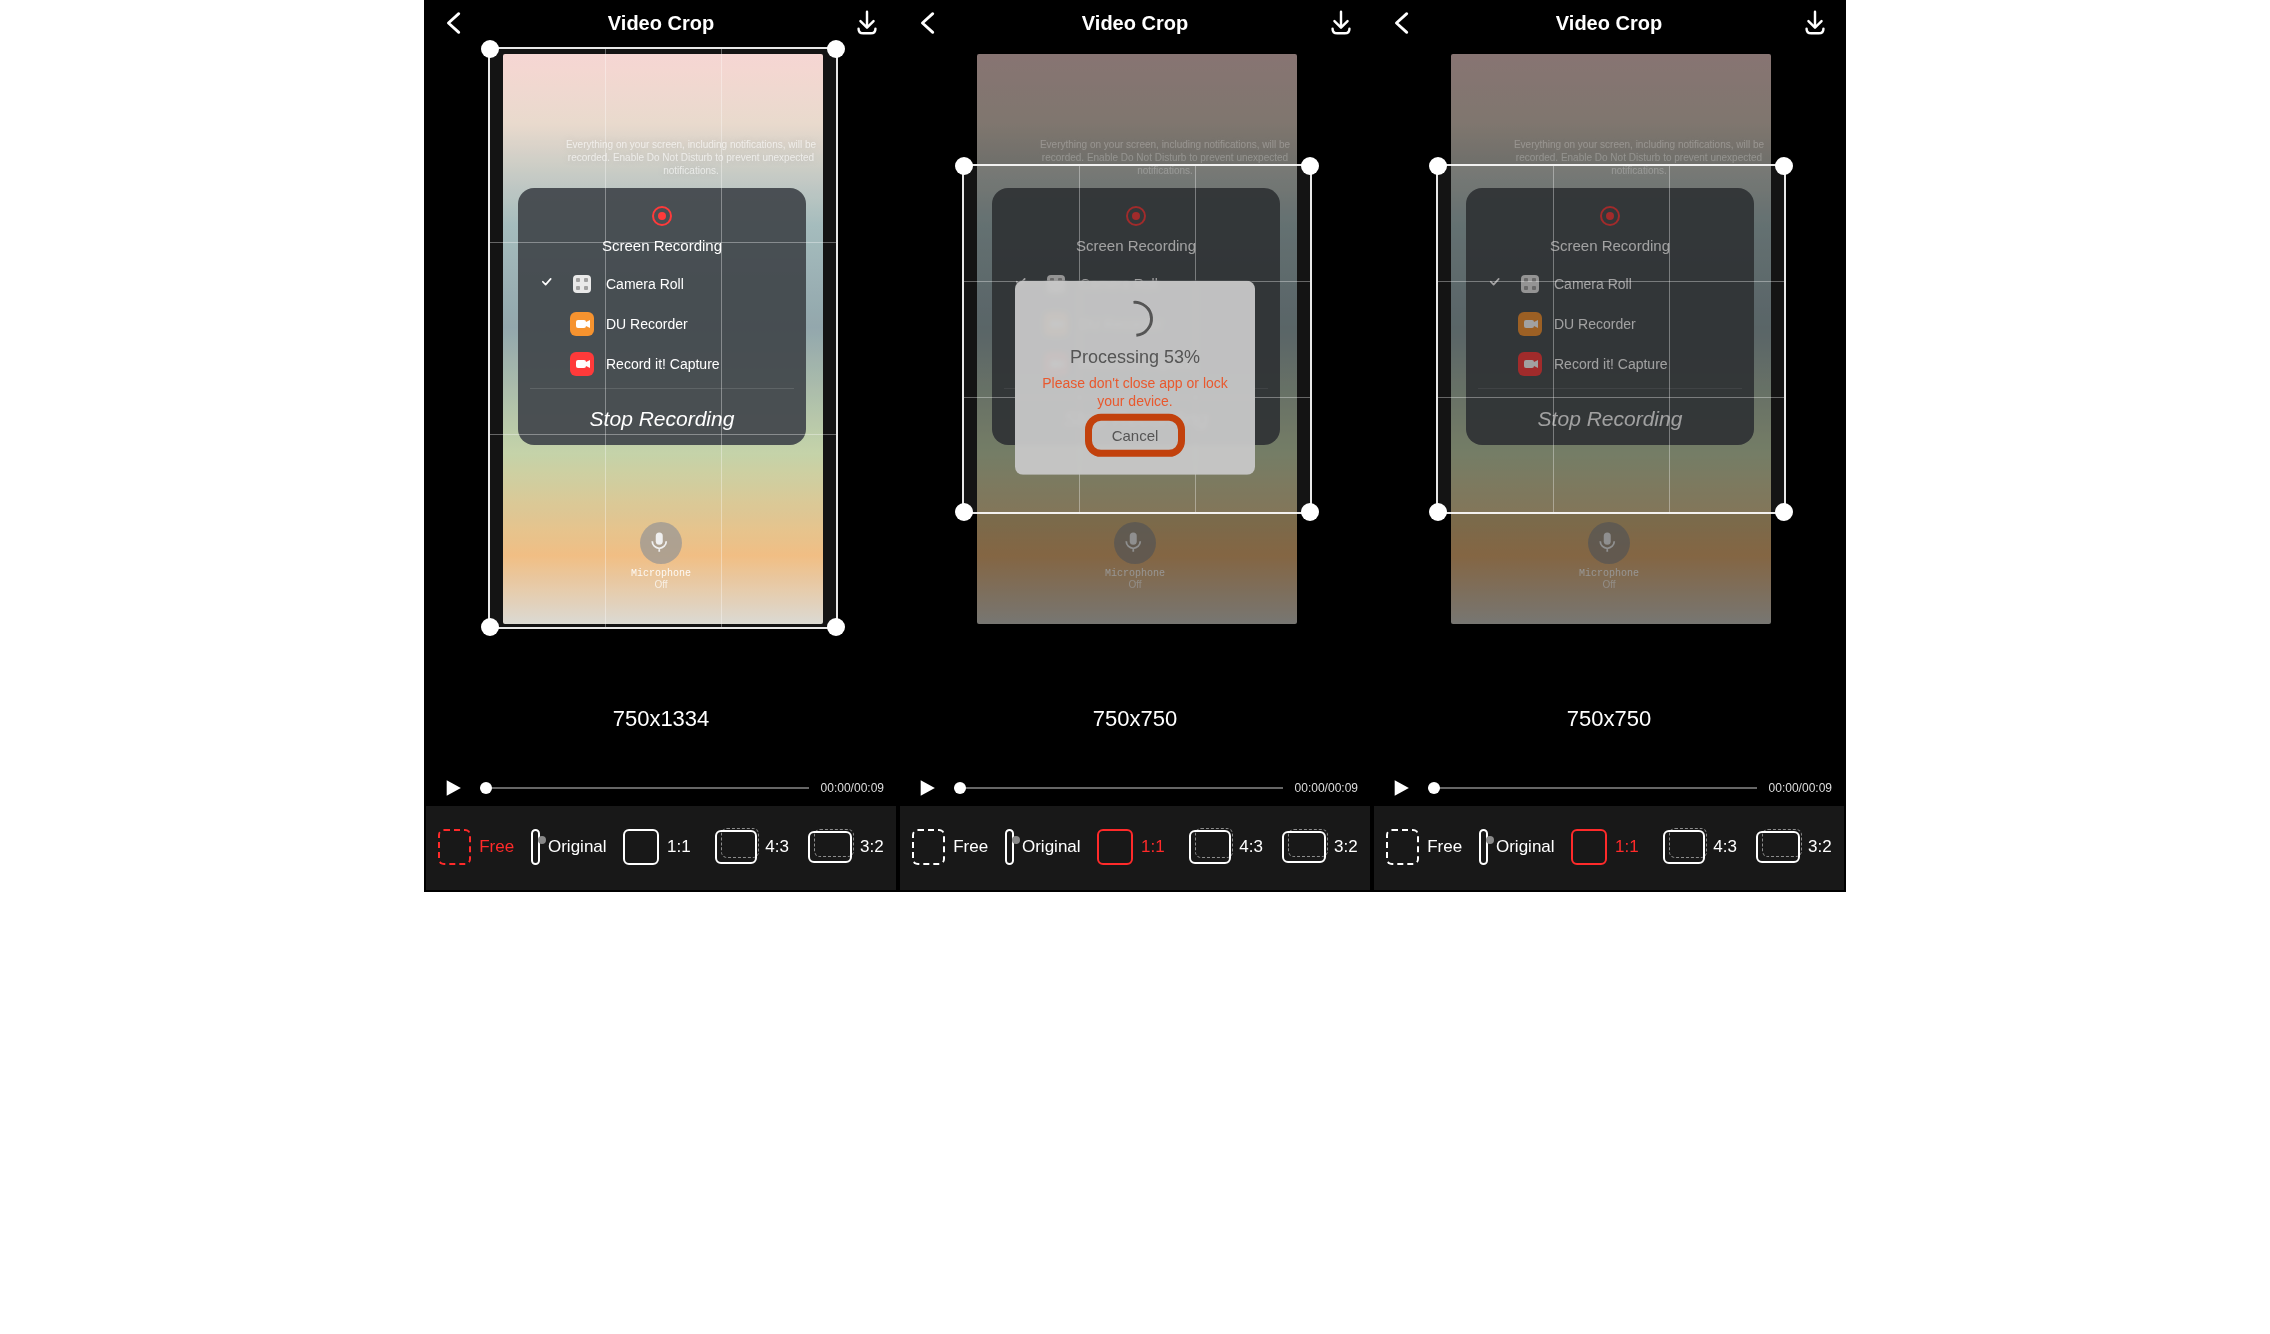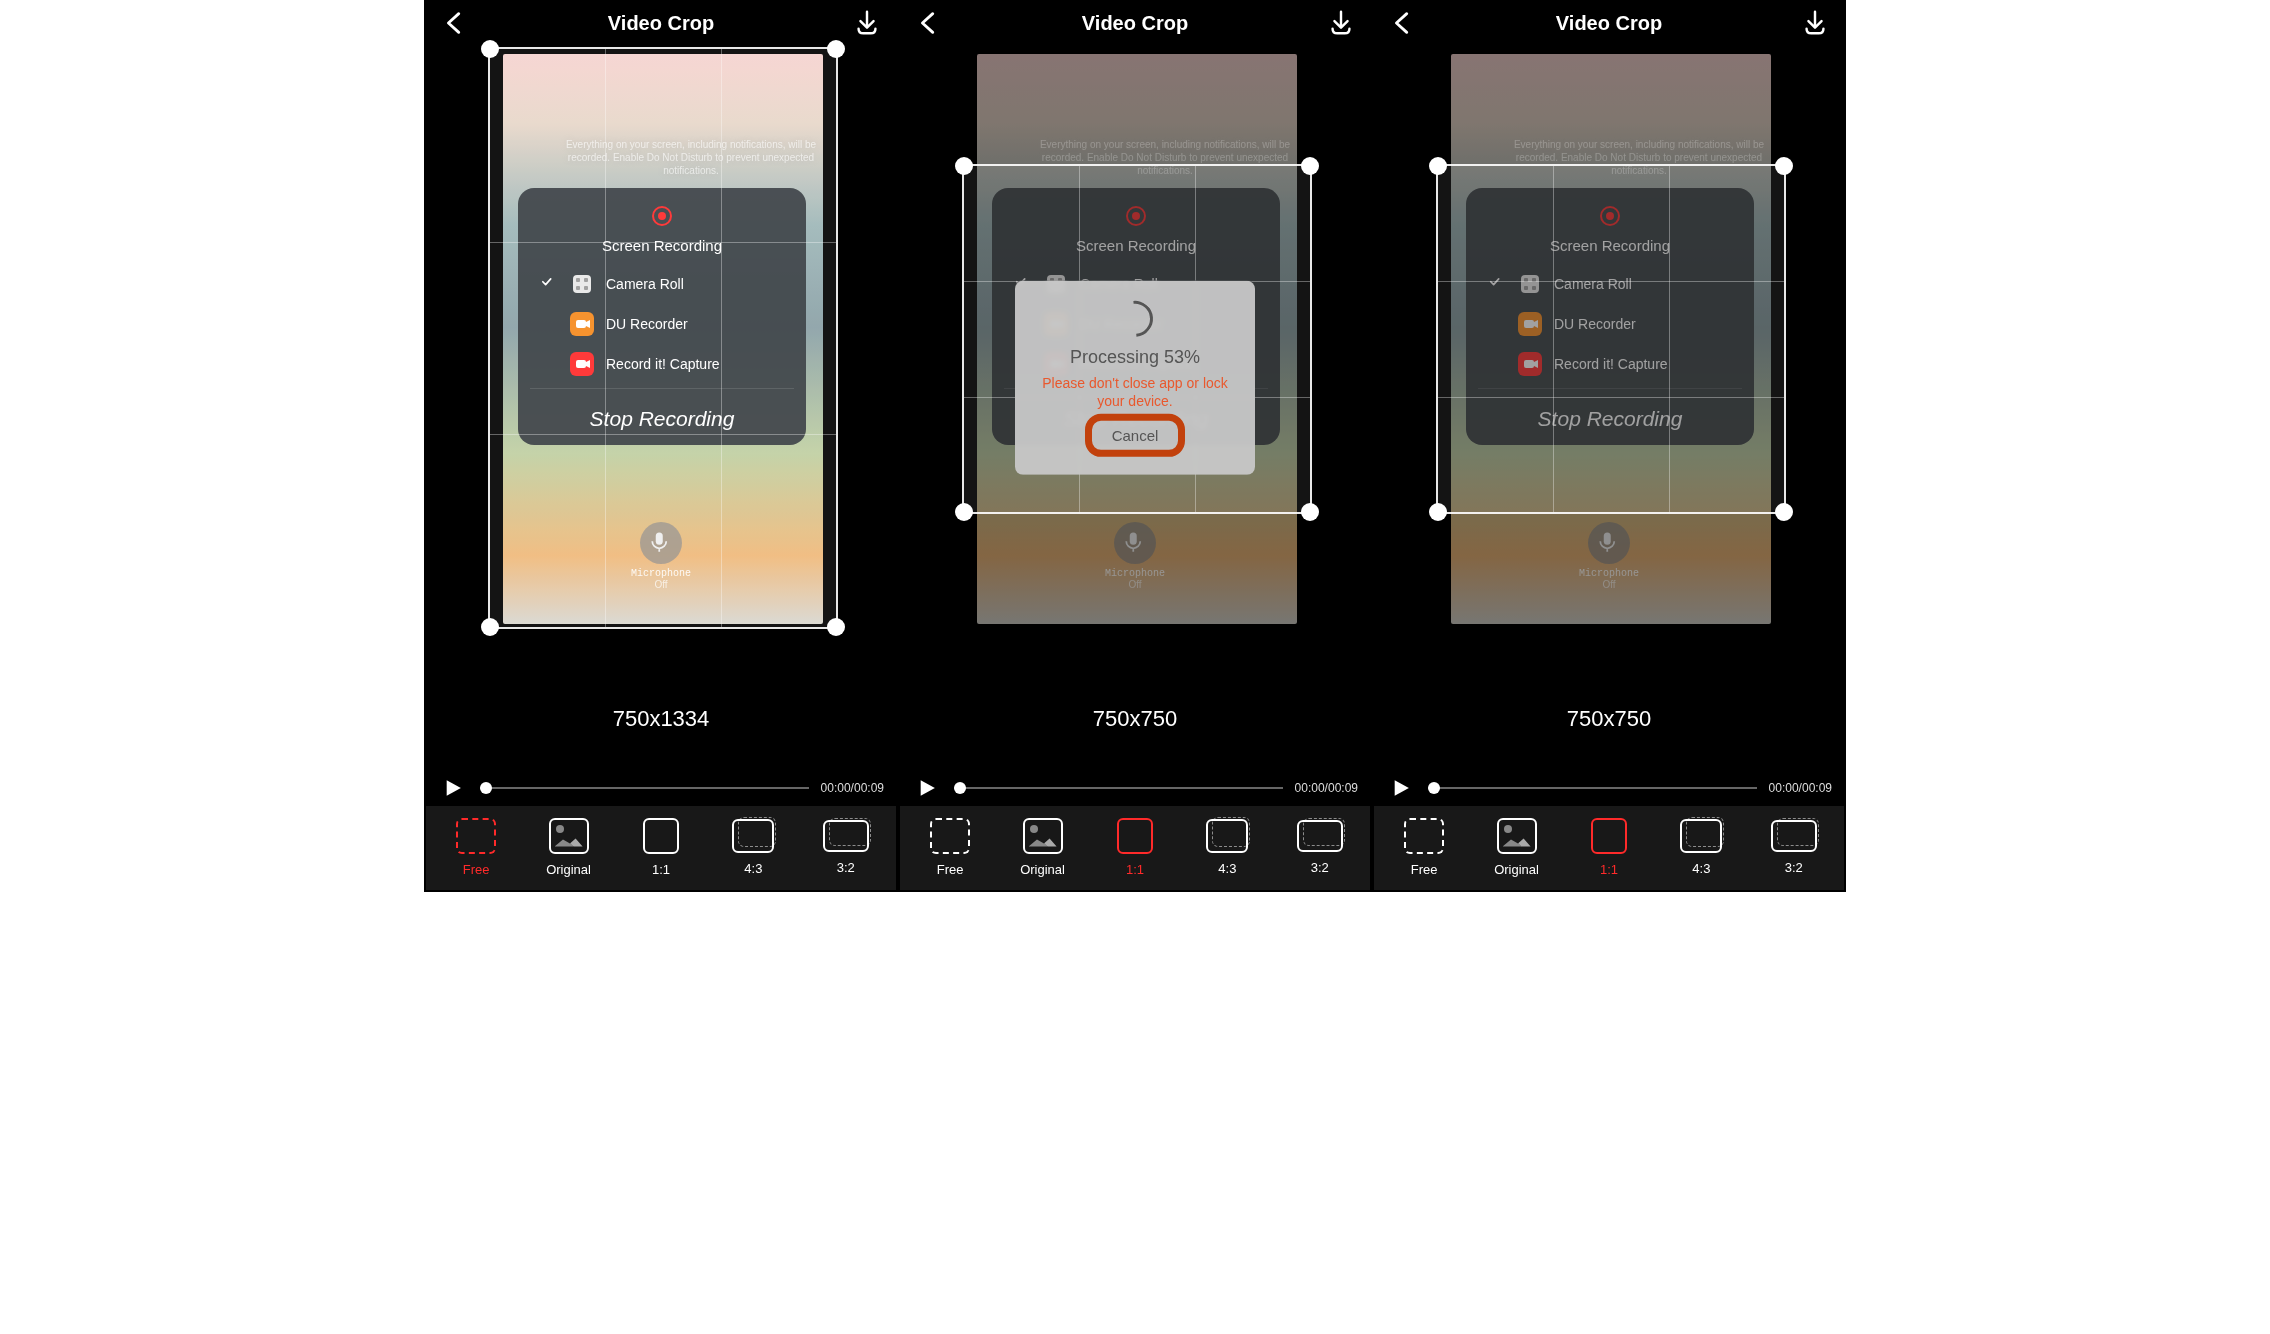--- a/index.html
+++ b/index.html
@@ -218,25 +218,25 @@
   .aspects {
     height: 84px;
     background: #181818;
     display: flex;
     justify-content: space-around;
     align-items: center;
     padding: 6px 4px 8px 4px;
   }
   .aspect-item {
     display: flex;
-    flex-direction: column;
+    flex-direction: row;
     align-items: center;
     gap: 8px;
     color: #fff;
-    font-size: 13px;
+    font-size: 17px;
     width: 76px;
   }
   .aspect-item.sel { color: #ff2a2a; }
   .aspect-box {
     width: 40px; height: 36px;
     border: 2px solid #fff;
     border-radius: 6px;
     position: relative;
   }
   .aspect-item.sel .aspect-box { border-color: #ff2a2a; }

